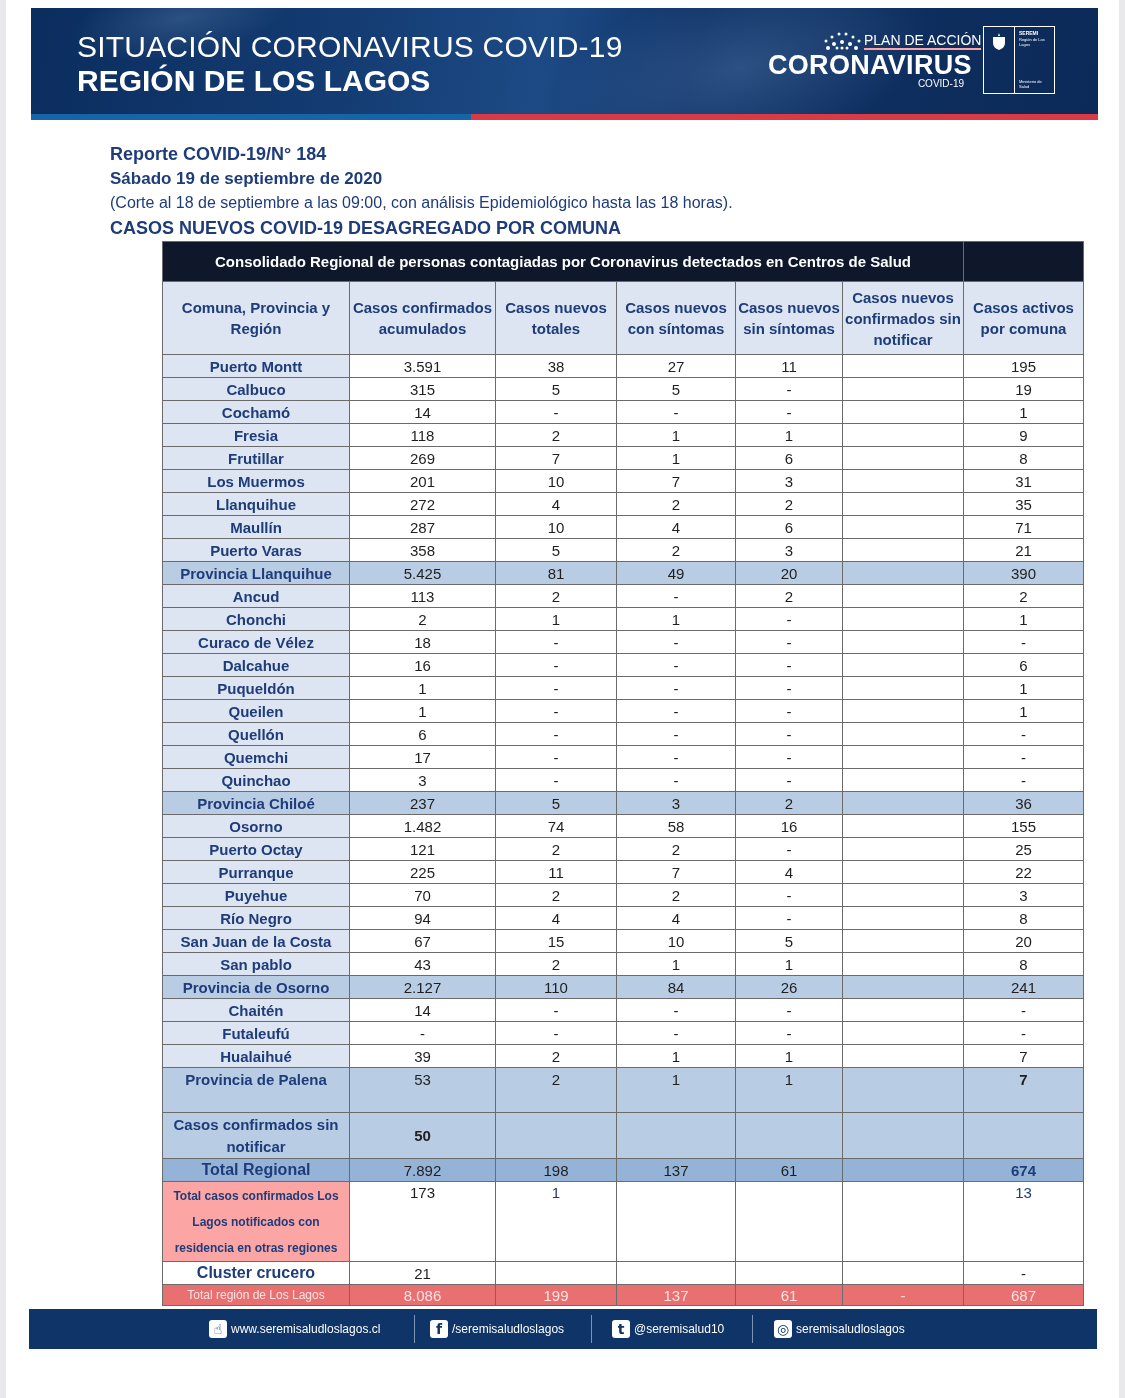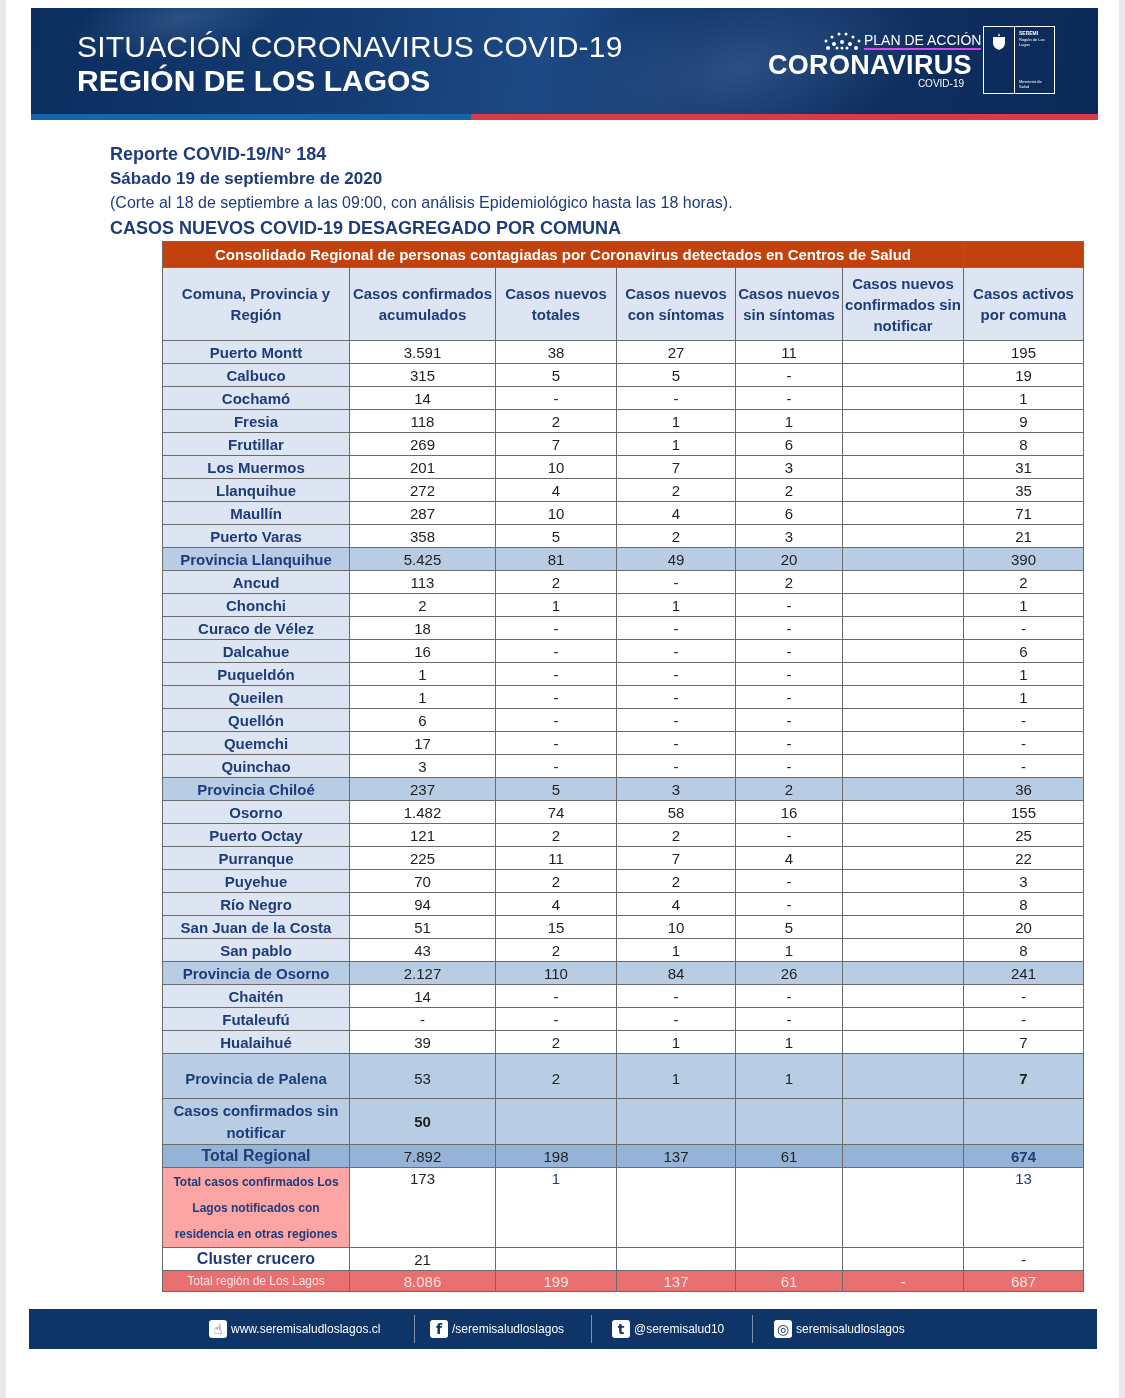--- a/index.html
+++ b/index.html
@@ -15,48 +15,48 @@
     background: radial-gradient(ellipse at center, rgba(120,160,210,0.28) 0%, rgba(120,160,210,0) 65%); transform: rotate(-15deg); }
   .banner .sheen2 { position: absolute; left: 40px; top: -30px; width: 220px; height: 80px;
     background: radial-gradient(ellipse at center, rgba(140,180,220,0.22) 0%, rgba(140,180,220,0) 70%); transform: rotate(-10deg); }
   .banner-title1 { position: absolute; left: 46px; top: 22px; color: #ffffff; font-size: 30px; font-weight: 400; letter-spacing: 0.2px; white-space: nowrap; }
   .banner-title2 { position: absolute; left: 46px; top: 56px; color: #ffffff; font-size: 30px; font-weight: 700; white-space: nowrap; }
   .banner-stripe-blue { position: absolute; left: 31px; top: 114px; width: 440px; height: 6px; background: #1565a8; }
   .banner-stripe-red { position: absolute; left: 471px; top: 114px; width: 627px; height: 6px; background: #d93a45; }
 
   .plan-logo { position: absolute; left: 768px; top: 28px; width: 200px; height: 64px; }
   .plan-icon { position: absolute; left: 52px; top: 2px; width: 44px; height: 22px; }
-  .plan-label { position: absolute; left: 96px; top: 5px; color: #ffffff; font-size: 14px; white-space: nowrap; border-bottom: 2px solid #d946ef; line-height: 15px; }
+  .plan-label { position: absolute; left: 96px; top: 5px; color: #ffffff; font-size: 14px; white-space: nowrap; border-bottom: 2px solid #fca5a5; line-height: 15px; }
   .plan-big { position: absolute; left: 0; top: 22px; color: #ffffff; font-size: 27px; font-weight: 700; letter-spacing: 0.3px; white-space: nowrap; }
   .plan-sub { position: absolute; right: 4px; top: 50px; color: #ffffff; font-size: 10px; white-space: nowrap; }
 
   .gov-logo { position: absolute; left: 983px; top: 26px; width: 72px; height: 68px; border: 1px solid #ffffff; }
   .gov-logo .divider { position: absolute; left: 30px; top: 0; width: 1px; height: 66px; background: #ffffff; }
   .gov-logo .shield { position: absolute; left: 6px; top: 6px; width: 18px; height: 18px; }
   .gov-logo .t1 { position: absolute; left: 35px; top: 3px; color: #fff; font-size: 5px; font-weight: 700; }
   .gov-logo .t2 { position: absolute; left: 35px; top: 10px; color: #fff; font-size: 4px; }
   .gov-logo .t3 { position: absolute; left: 35px; top: 52px; color: #fff; font-size: 4px; line-height: 5px; width: 34px; }
 
   
   .info { position: absolute; left: 110px; top: 142px; color: #1f3c7a; }
   .info .l1 { font-size: 18px; font-weight: 700; line-height: 24px; white-space: nowrap; }
   .info .l2 { font-size: 17px; font-weight: 700; line-height: 25px; white-space: nowrap; }
   .info .l3 { font-size: 16px; font-weight: 400; line-height: 24px; white-space: nowrap; }
   .info .l4 { font-size: 18px; font-weight: 700; line-height: 26px; white-space: nowrap; }
 
   
   .tbl { position: absolute; left: 162px; top: 241px; width: 921px; border-collapse: collapse; table-layout: fixed; }
   .tbl td, .tbl th { border: 1px solid #6b6b6b; text-align: center; vertical-align: middle; color: #1f1f1f; font-size: 15px; padding: 0; }
-  .tbl .title-row th { background: #c2410c; color: #ffffff; font-size: 15px; font-weight: 700; height: 26px; }
+  .tbl .title-row th { background: #0f172a; color: #ffffff; font-size: 15px; font-weight: 700; height: 40px; }
   .tbl .head-row th { background: #dce5f1; color: #1f3c7a; font-weight: 700; font-size: 15px; line-height: 21px; height: 73px; }
   .tbl td.name { background: #dce5f1; color: #1f3c7a; font-weight: 700; }
   .tbl tr.row td { height: 23px; }
   .tbl tr.prov td { background: #b8cce4; }
   .tbl tr.prov td.name { background: #b8cce4; }
-  .tbl tr.palena td { height: 45px; vertical-align: top; padding-top: 16px; }
+  .tbl tr.palena td { height: 45px; vertical-align: top; padding-top: 3px; }
   .tbl tr.sinnot td { background: #b8cce4; height: 46px; }
   .tbl tr.sinnot td.name { line-height: 22px; margin-left: 29px; }
   .tbl tr.total td { background: #95b3d7; height: 23px; }
   .tbl tr.total td.name { background: #95b3d7; color: #1f3c7a; font-size: 16px; }
   .tbl tr.otras td { background: #ffffff; height: 55px; vertical-align: top; padding-top: 2px; }
   .tbl tr.otras td.name { font-size: 12px; line-height: 26px; padding-top: 1px; background: #fca5a5; }
   .tbl tr.cluster td { background: #ffffff; height: 23px; }
   .tbl tr.cluster td.name { background: #ffffff; font-size: 16px; }
   .tbl tr.final td { background: #e87070; color: #fbe3e3; height: 21px; font-size: 15px; }
   .tbl tr.final td.name { background: #e87070; color: #fbe3e3; font-weight: 400; font-size: 12px; }
@@ -373,21 +373,21 @@
         <td class="name">Río Negro</td>
         <td>94</td>
         <td>4</td>
         <td>4</td>
         <td>-</td>
         <td></td>
         <td>8</td>
       </tr>
       <tr class="row">
         <td class="name">San Juan de la Costa</td>
-        <td>51</td>
+        <td>67</td>
         <td>15</td>
         <td>10</td>
         <td>5</td>
         <td></td>
         <td>20</td>
       </tr>
       <tr class="row">
         <td class="name">San pablo</td>
         <td>43</td>
         <td>2</td>

